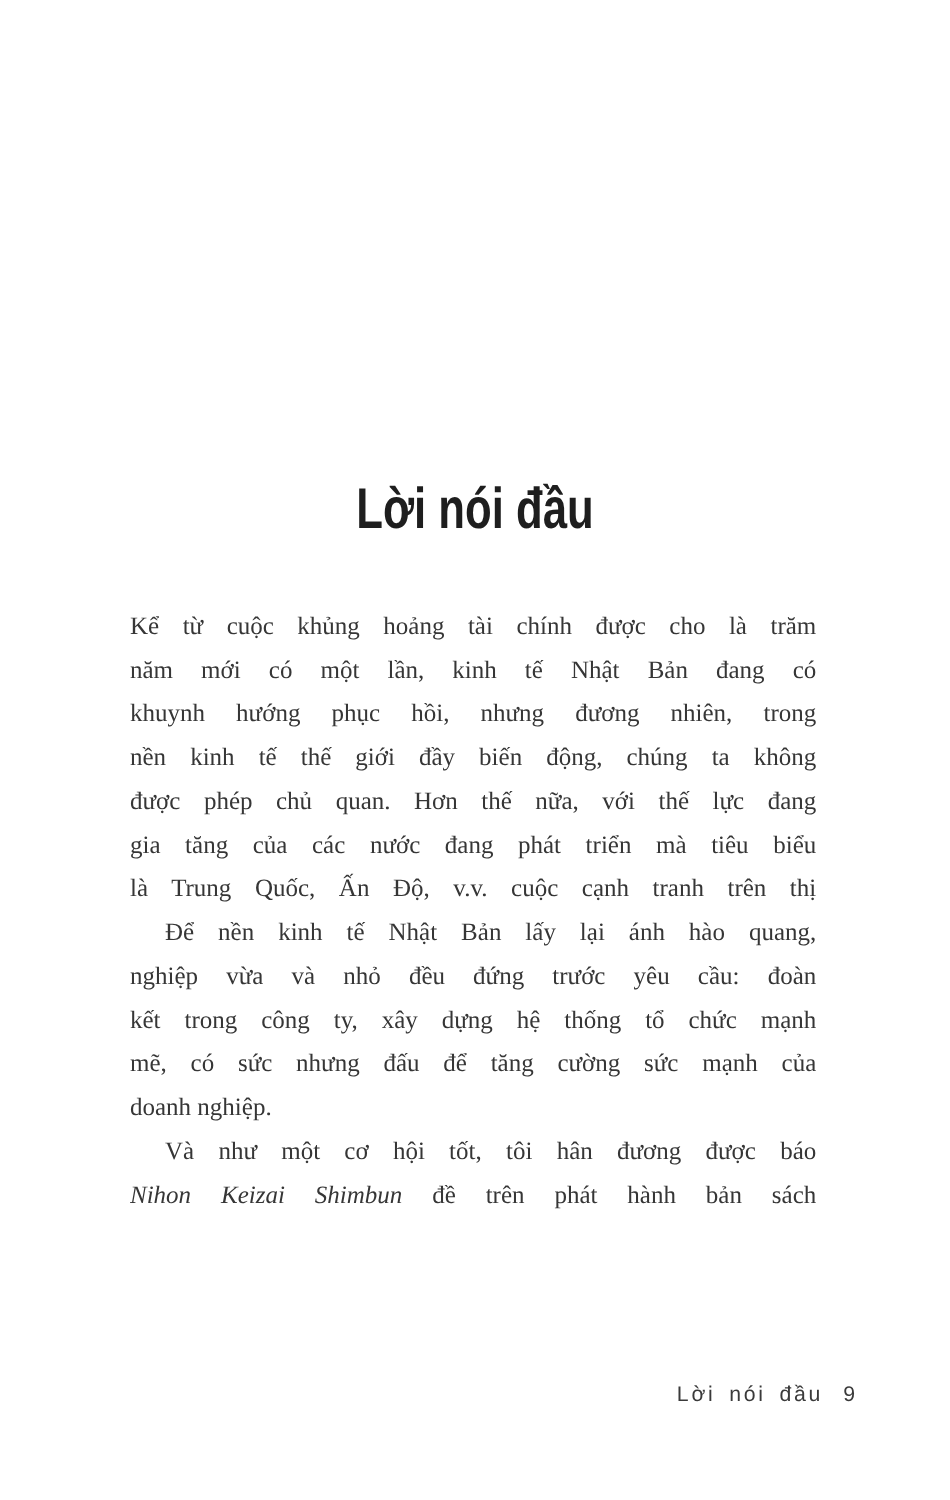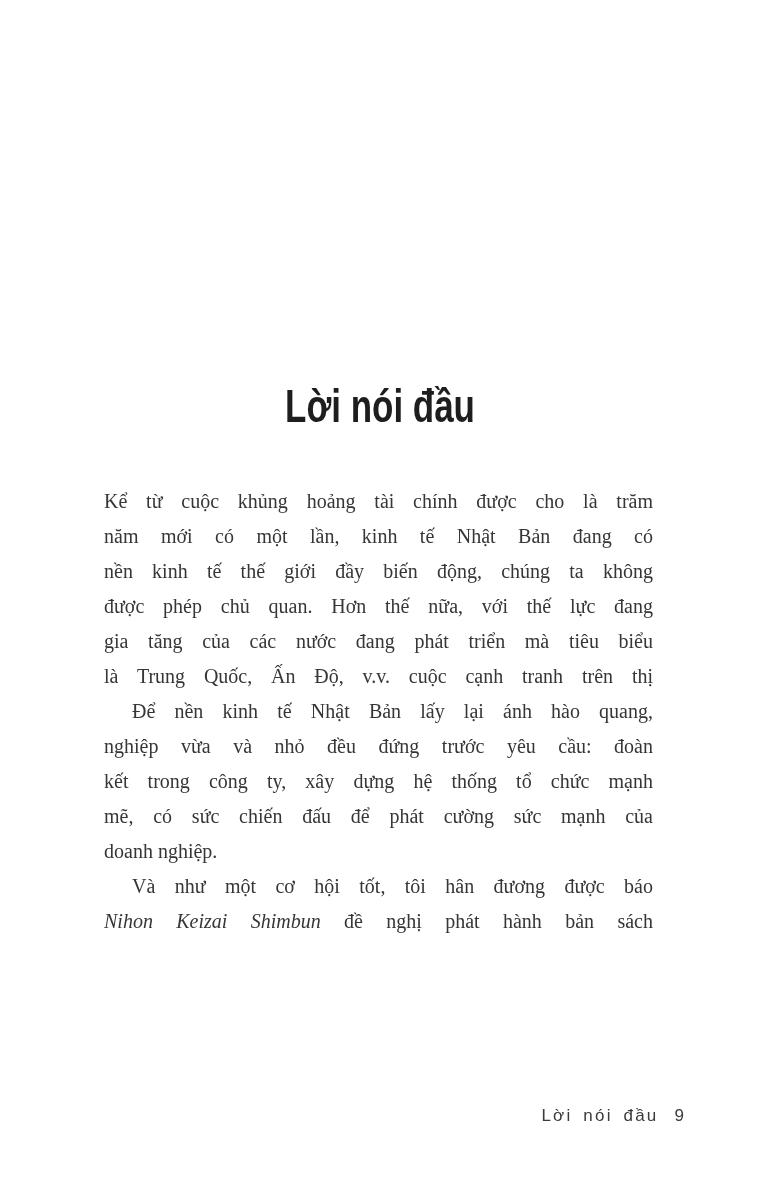--- a/index.html
+++ b/index.html
@@ -79,37 +79,38 @@
 
 <div class="page">
 
   <h1 class="chapter-title">Lời nói đầu</h1>
 
   <div class="body-text">
 
     <div>
       <div class="text-line">Kể từ cuộc khủng hoảng tài chính được cho là trăm</div>
       <div class="text-line">năm mới có một lần, kinh tế Nhật Bản đang có</div>
+      <div class="text-line">khuynh hướng phục hồi, nhưng đương nhiên, trong</div>
       <div class="text-line">nền kinh tế thế giới đầy biến động, chúng ta không</div>
       <div class="text-line">được phép chủ quan. Hơn thế nữa, với thế lực đang</div>
       <div class="text-line">gia tăng của các nước đang phát triển mà tiêu biểu</div>
       <div class="text-line">là Trung Quốc, Ấn Độ, v.v. cuộc cạnh tranh trên thị</div>
     </div>
 
     <div>
       <div class="text-line indent">Để nền kinh tế Nhật Bản lấy lại ánh hào quang,</div>
       <div class="text-line">nghiệp vừa và nhỏ đều đứng trước yêu cầu: đoàn</div>
       <div class="text-line">kết trong công ty, xây dựng hệ thống tổ chức mạnh</div>
-      <div class="text-line">mẽ, có sức chiến đấu để phát cường sức mạnh của</div>
+      <div class="text-line">mẽ, có sức nhưng đấu để tăng cường sức mạnh của</div>
       <div class="text-line para-last">doanh nghiệp.</div>
     </div>
 
     <div>
       <div class="text-line indent">Và như một cơ hội tốt, tôi hân đương được báo</div>
-      <div class="text-line"><span class="italic-seg">Nihon Keizai Shimbun</span><span> đề nghị phát hành bản sách</span></div>
+      <div class="text-line"><span class="italic-seg">Nihon Keizai Shimbun</span><span> đề trên phát hành bản sách</span></div>
     </div>
 
   </div>
 
   <div class="footer">
     <span>Lời nói đầu</span>
     <span class="page-num">9</span>
   </div>
 
 </div>

